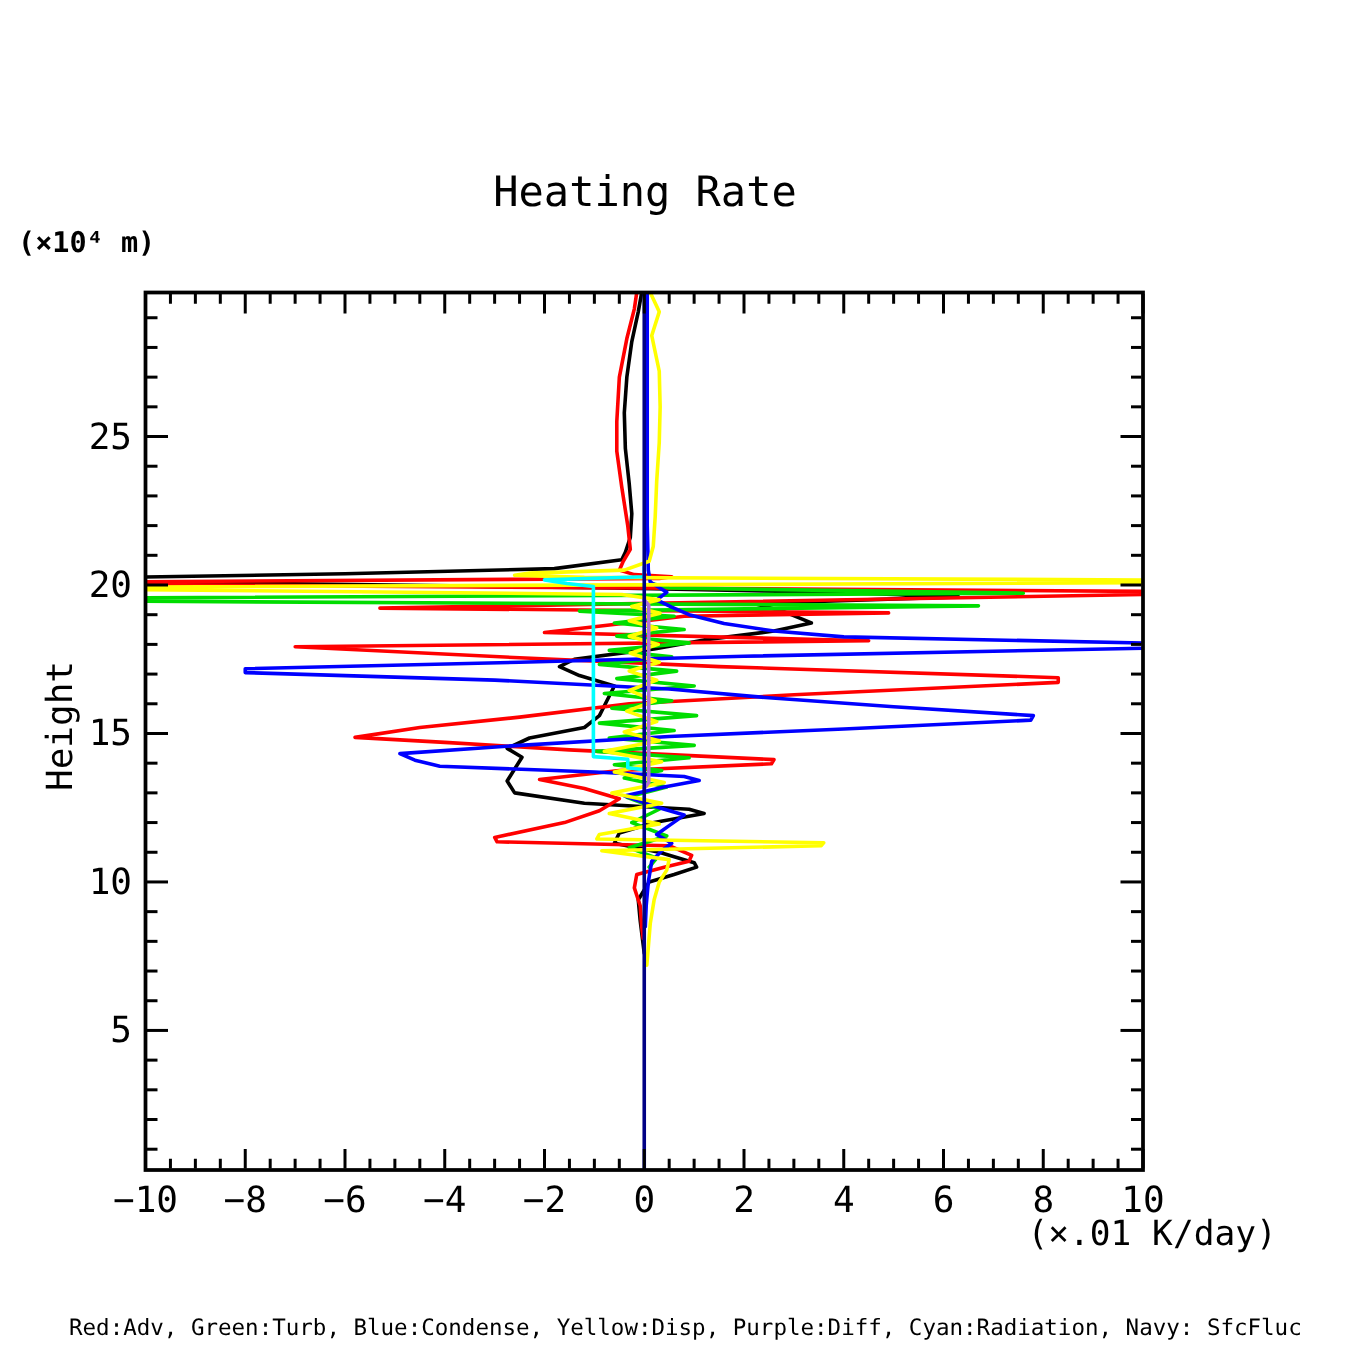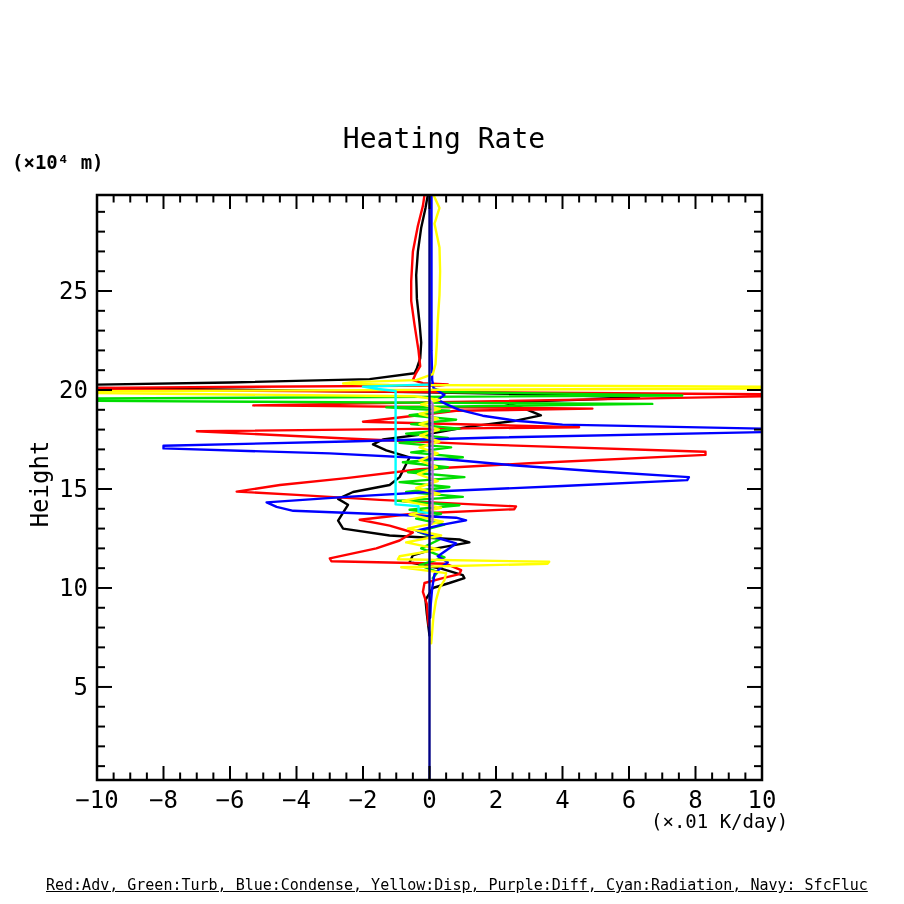--- a/index.html
+++ b/index.html
@@ -1,23 +1,23 @@
 <!DOCTYPE html>
 <html><head>
 <meta charset="utf-8">
 <style>
   html,body{margin:0;padding:0;background:#ffffff;}
   #canvas{position:relative;width:904px;height:904px;background:#ffffff;overflow:hidden;
           font-family:"DejaVu Sans Mono",monospace;color:#000;}
   .abs{position:absolute;white-space:pre;}
-  #title{left:430px;top:122px;transform:translateX(-50%);font-size:28px;margin-left:14px;}
+  #title{left:430px;top:111px;transform:translateX(-50%);font-size:28px;}
   #yunit{left:12px;top:151px;font-size:19px;font-weight:bold;}
   #ylabel{left:40px;top:484px;transform:translate(-50%,-50%) rotate(-90deg);font-size:24px;}
-  #xunit{left:651px;top:810px;font-size:19px;}
-  #legend{left:46px;top:876px;font-size:15px;text-decoration:underline;}
+  #xunit{left:685px;top:810px;font-size:23px;}
+  #legend{left:46px;top:876px;font-size:15px;}
   svg{position:absolute;left:0;top:0;}
   text{font-family:"DejaVu Sans Mono",monospace;fill:#000;}
 </style>
 </head>
 <body>
 
 <div id="canvas">
   <svg id="plot" width="904" height="904" viewBox="0 0 904 904">
       <defs>
         <clipPath id="pc">

